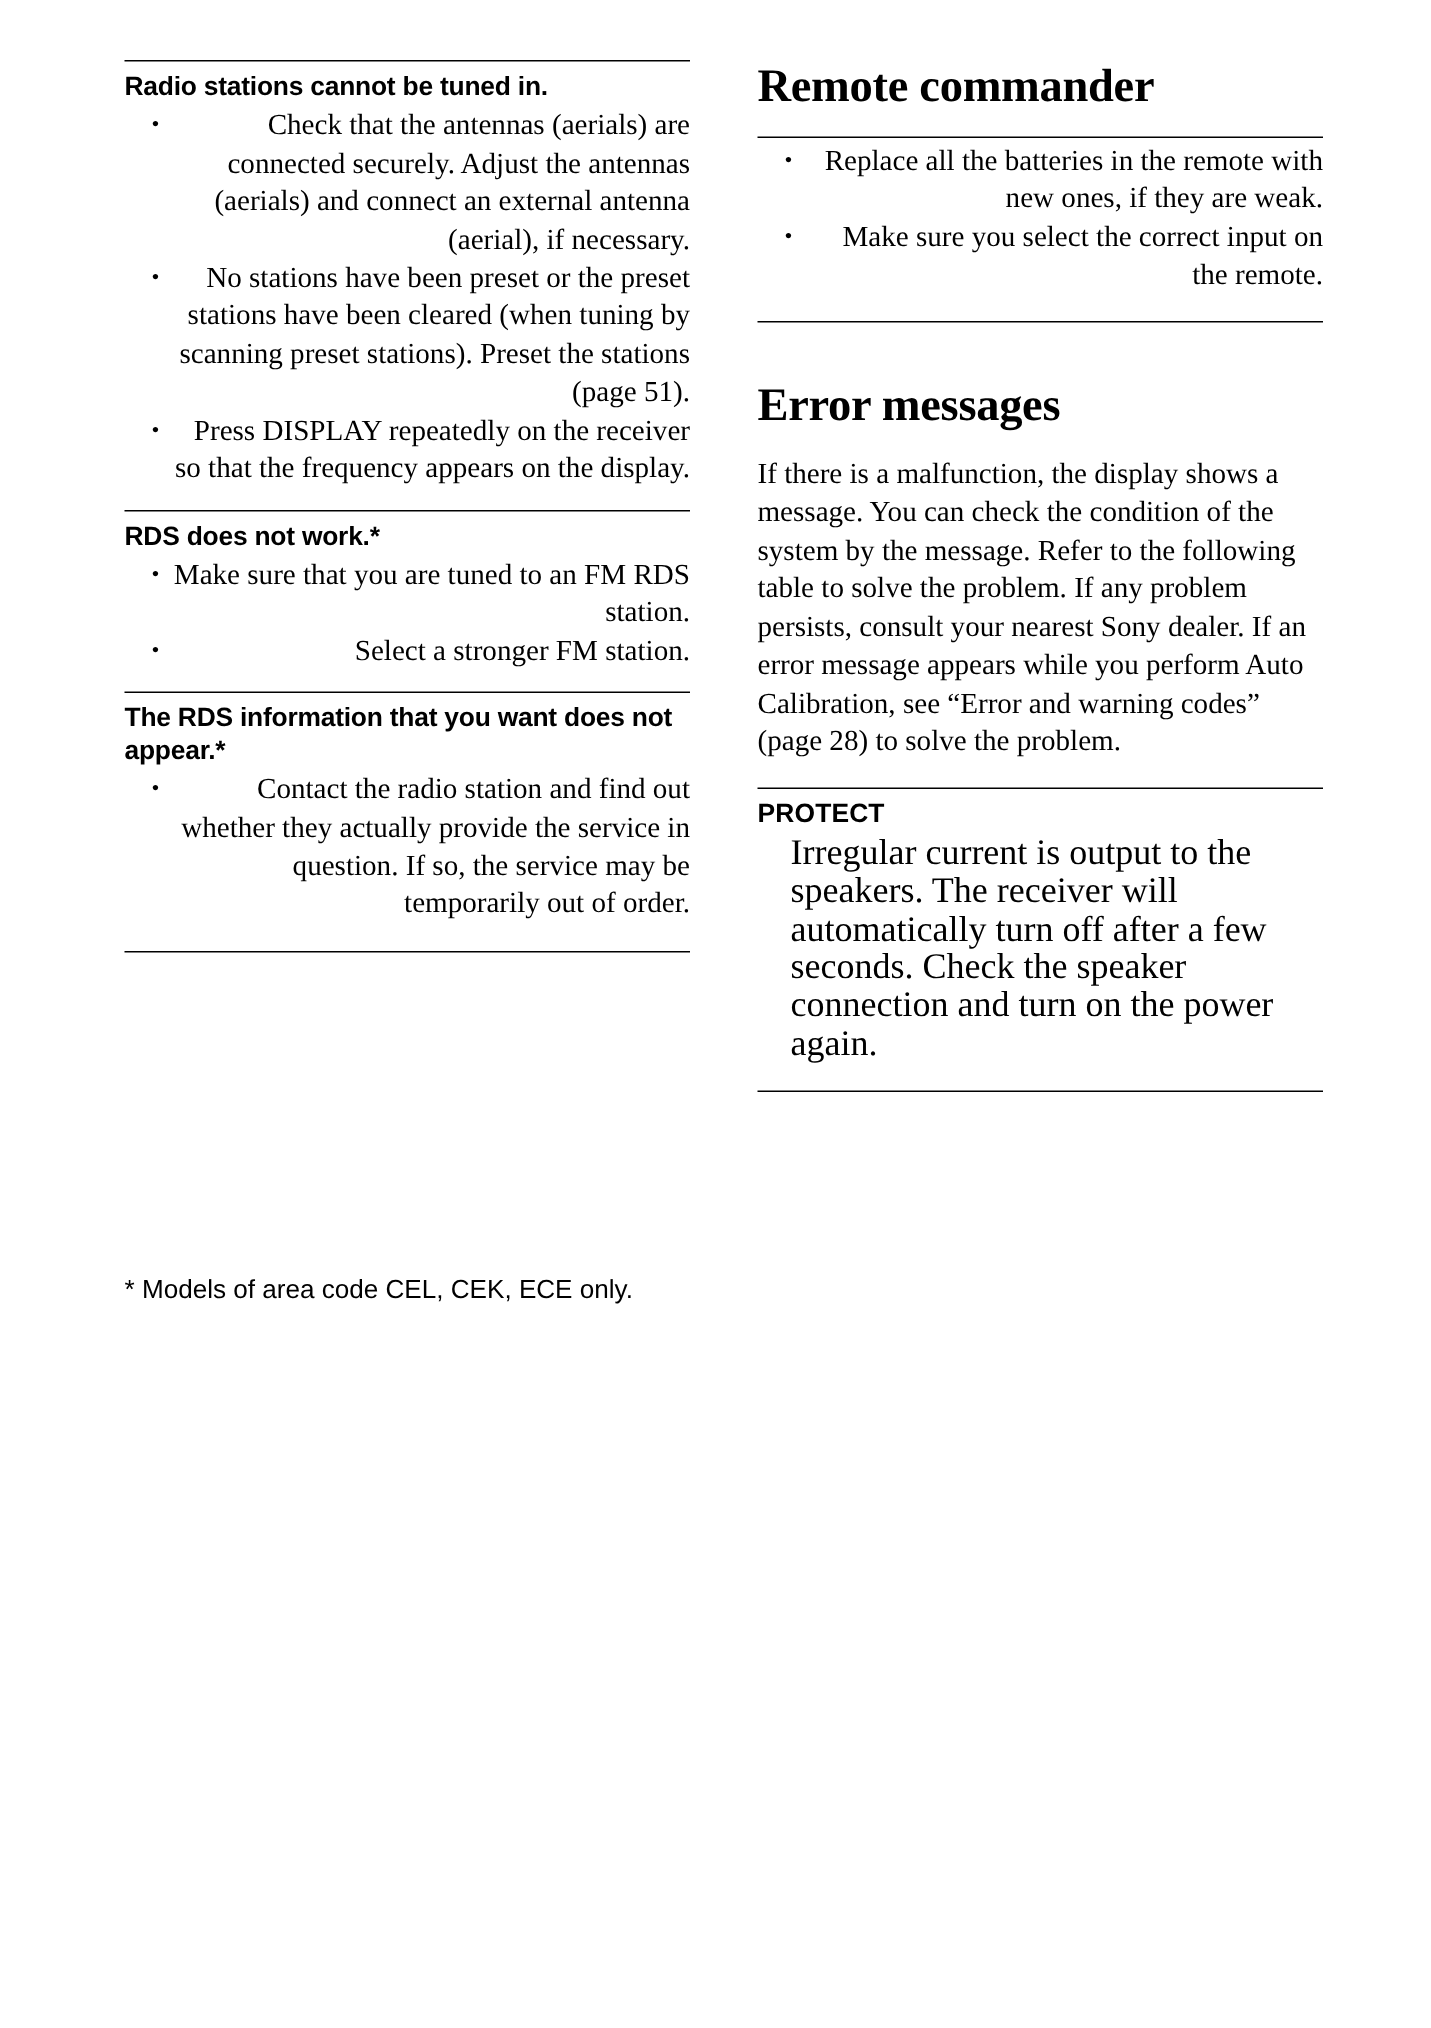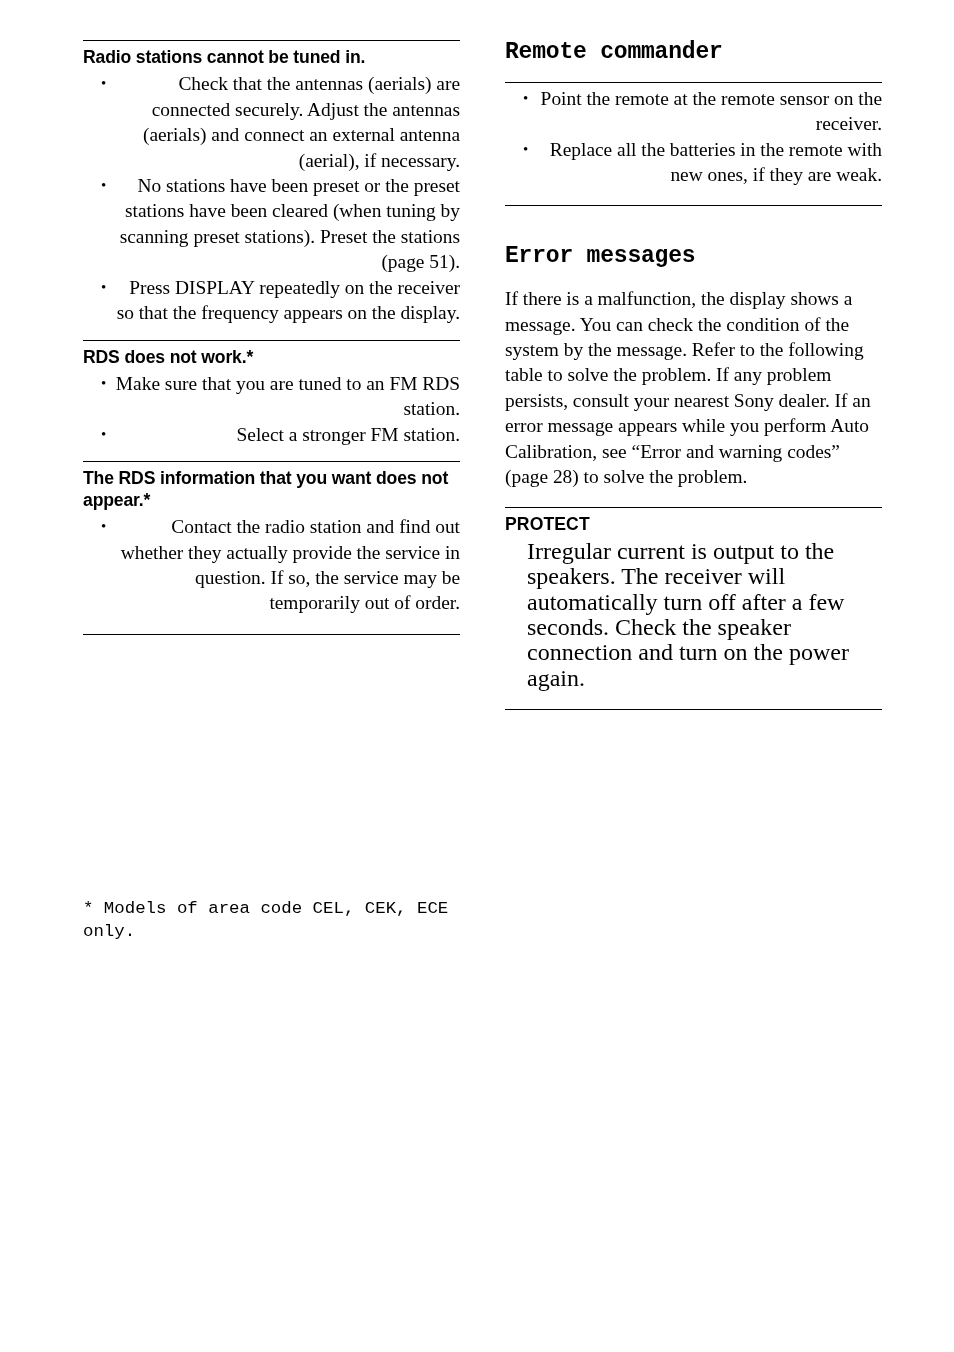--- a/index.html
+++ b/index.html
@@ -29,23 +29,23 @@
   .rule {
     border: 0;
     border-top: 1.6px solid #000;
     margin: 0;
     width: 100%;
     height: 0;
   }
 
   
   .section-title {
-    font-family: Liberation Mono, monospace;
-    font-weight: bold;
-    font-size: 23px;
+    font-family: Liberation Serif, serif;
+    font-weight: bold;
+    font-size: 31px;
     line-height: 1.12;
     letter-spacing: -0.2px;
     margin: 0 0 16px 0;
   }
   .sub-title {
     font-family: "Liberation Sans", "DejaVu Sans", sans-serif;
     font-weight: bold;
     font-size: 17.6px;
     line-height: 1.22;
     letter-spacing: -0.15px;
@@ -96,23 +96,23 @@
   }
 
   .gap-after-list { height: 14px; }
   .gap-med { height: 18px; }
   .gap-large { height: 38px; }
 
   
   .footnote {
     position: absolute;
     left: 83px;
-    top: 897px;
+    top: 848px;
     width: 400px;
-    font-family: Liberation Mono, monospace;
+    font-family: Liberation Sans, sans-serif;
     font-size: 17.4px;
     line-height: 23px;
   }
 
   
   .page-number {
     position: absolute;
     left: 83px;
     top: 1277px;
     font-family: "Liberation Sans", "DejaVu Sans", sans-serif;
@@ -172,22 +172,22 @@
   </div>
 
   <div class="footnote">* Models of area code CEL, CEK, ECE only.</div>
 
   <div class="col col-right">
 
     <div>
       <h2 class="section-title">Remote commander</h2>
       <hr class="rule">
       <ul class="bullets">
-        <li>Point the remote at the remote sensor on the receiver.</li>
         <li>Replace all the batteries in the remote with new ones, if they are weak.</li>
+        <li>Make sure you select the correct input on the remote.</li>
       </ul>
       <div class="gap-med"></div>
       <hr class="rule">
     </div>
 
     <div class="gap-large"></div>
 
     <div>
       <h2 class="section-title">Error messages</h2>
       <p class="para">If there is a malfunction, the display shows a message. You can check the condition of the system by the message. Refer to the following table to solve the problem. If any problem persists, consult your nearest Sony dealer. If an error message appears while you perform Auto Calibration, see “Error and warning codes” (page 28) to solve the problem.</p>

